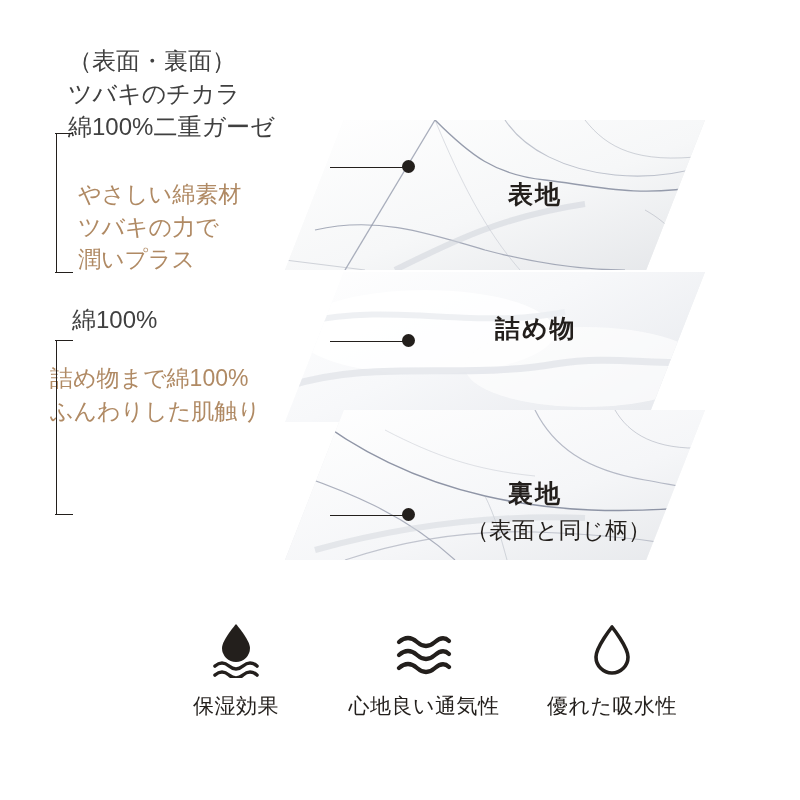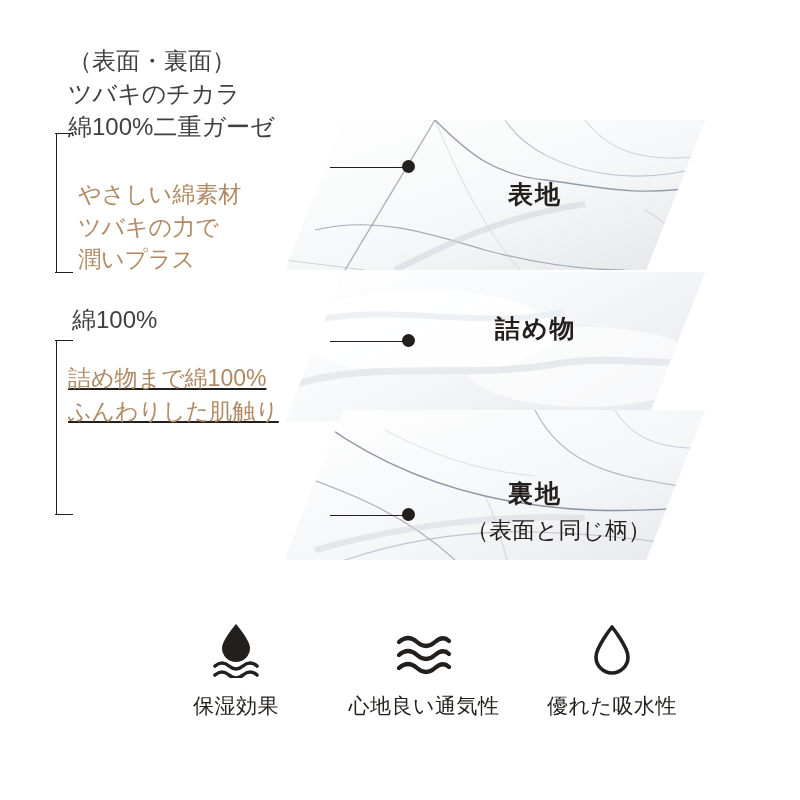--- a/index.html
+++ b/index.html
@@ -242,21 +242,21 @@
   <div class="callout" style="left:78px; top:179px;font-family:Liberation Serif, serif;">
     <div class="brown">やさしい綿素材</div>
     <div class="brown">ツバキの力で</div>
     <div class="brown">潤いプラス</div>
   </div>
 
   <div class="callout" style="left:57px; top:303px;margin-left:15px;">
     <div class="dark">綿100%</div>
   </div>
 
-  <div class="callout" style="left:68px; top:362px;text-decoration:underline;">
+  <div class="callout" style="left:50px; top:362px;">
     <div class="brown">詰め物まで綿100%</div>
     <div class="brown">ふんわりした肌触り</div>
   </div>
 
   <div class="bracket" style="left:56px; top:133px; height:140px;"></div>
   <div class="bracket" style="left:56px; top:340px; height:175px;"></div>
 
   <div class="leader" style="left:330px; top:167px; width:76px;"></div>
   <div class="leader" style="left:330px; top:341px; width:76px;"></div>
   <div class="leader" style="left:330px; top:515px; width:76px;"></div>

